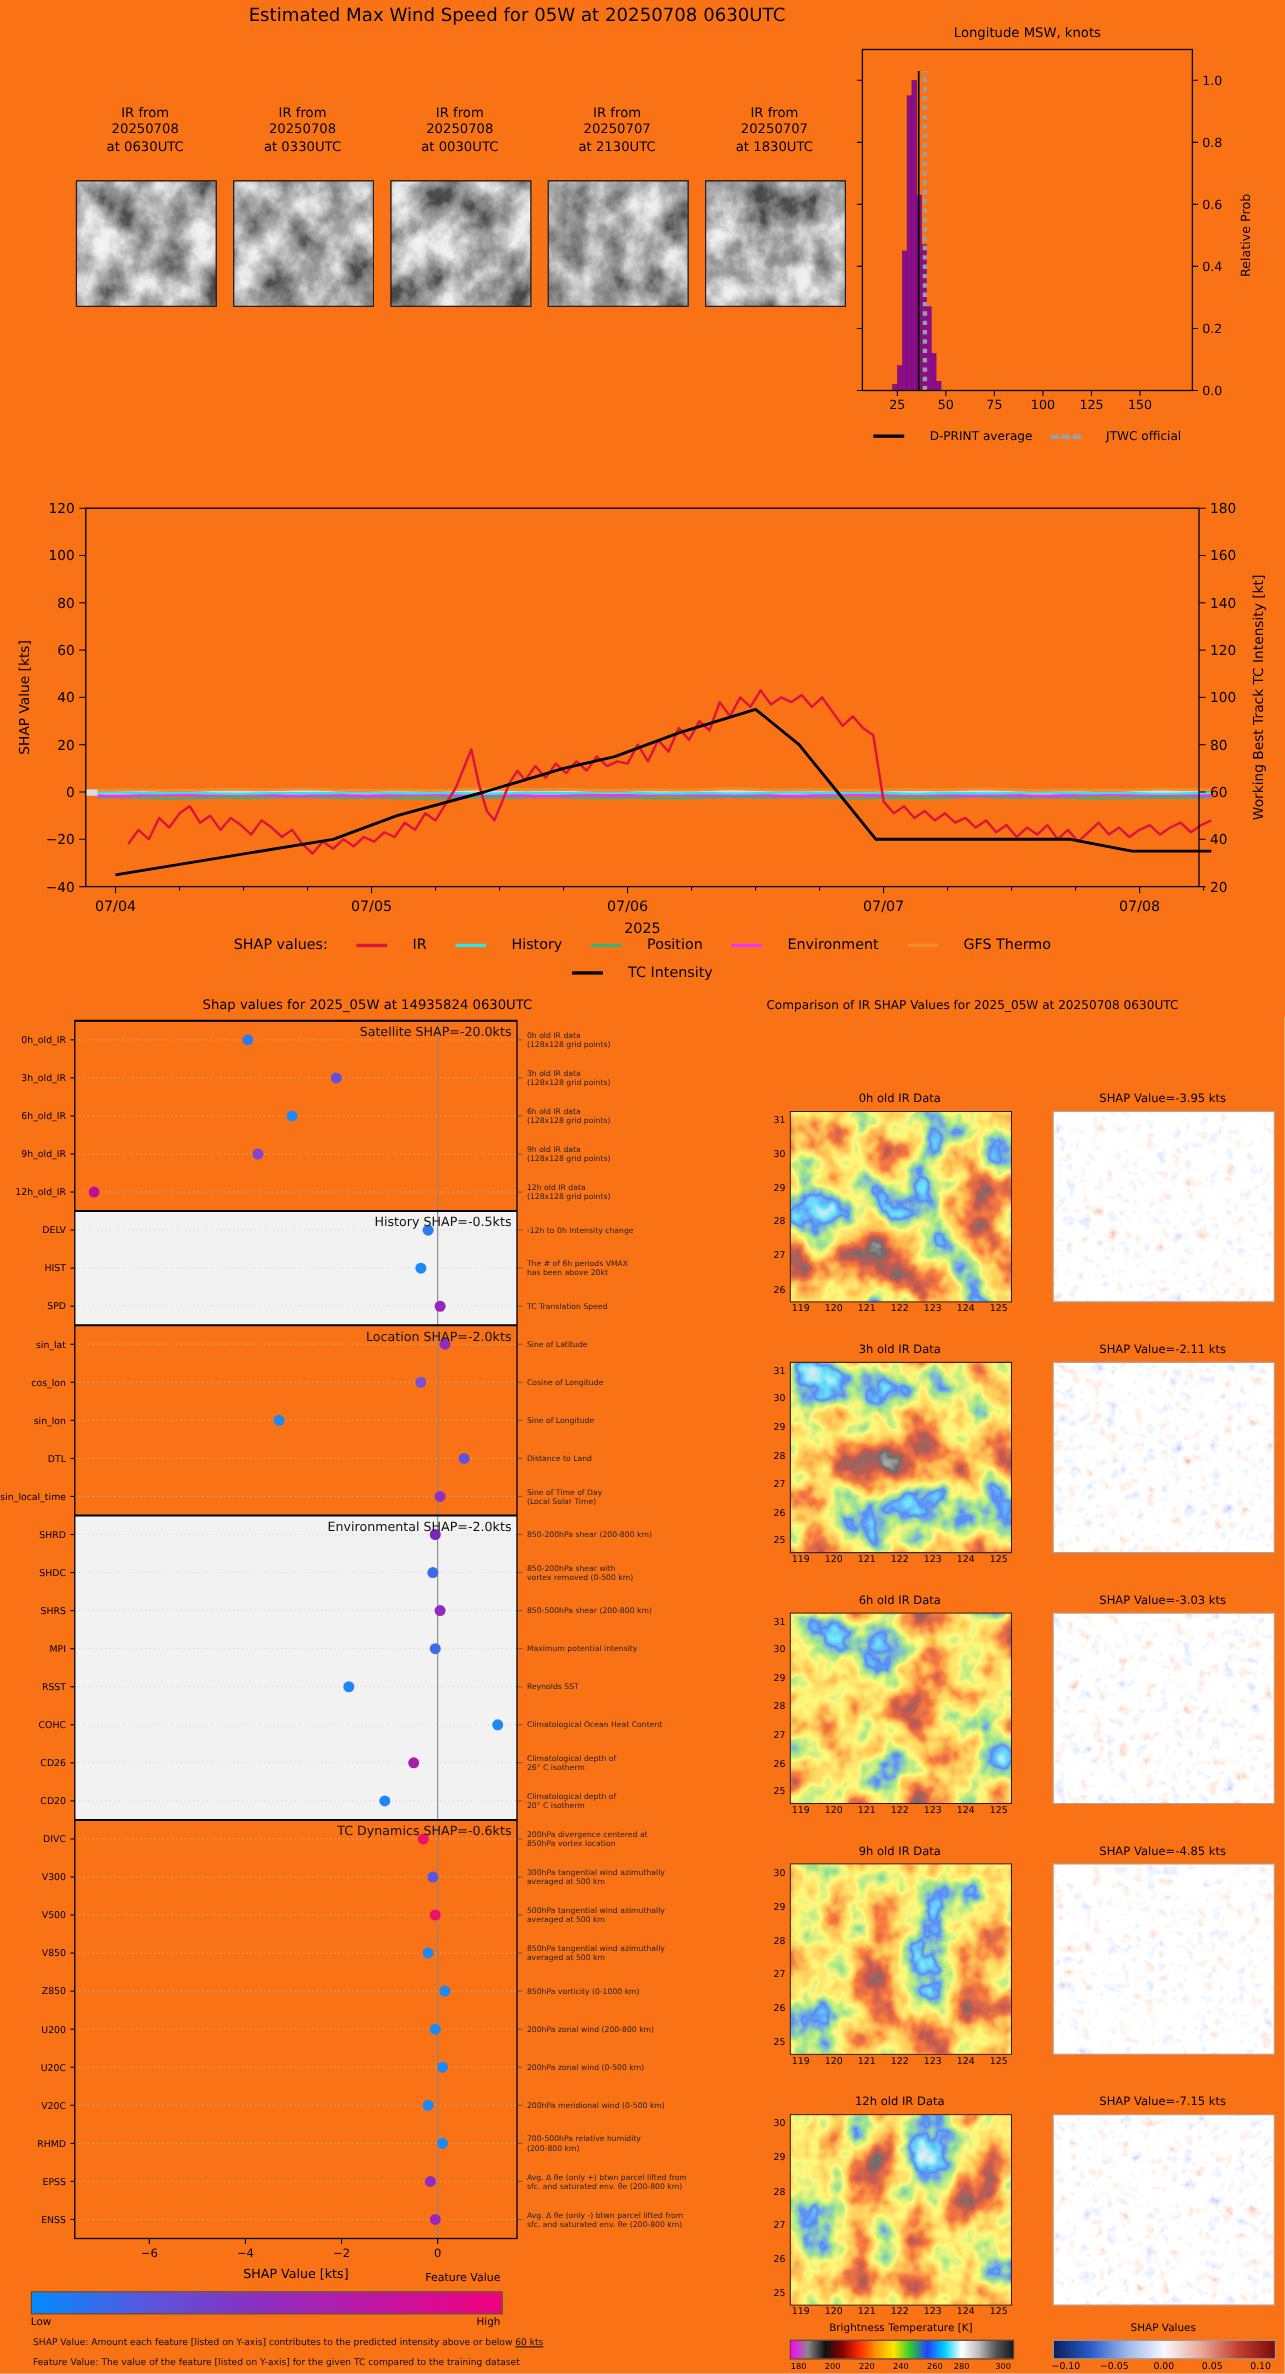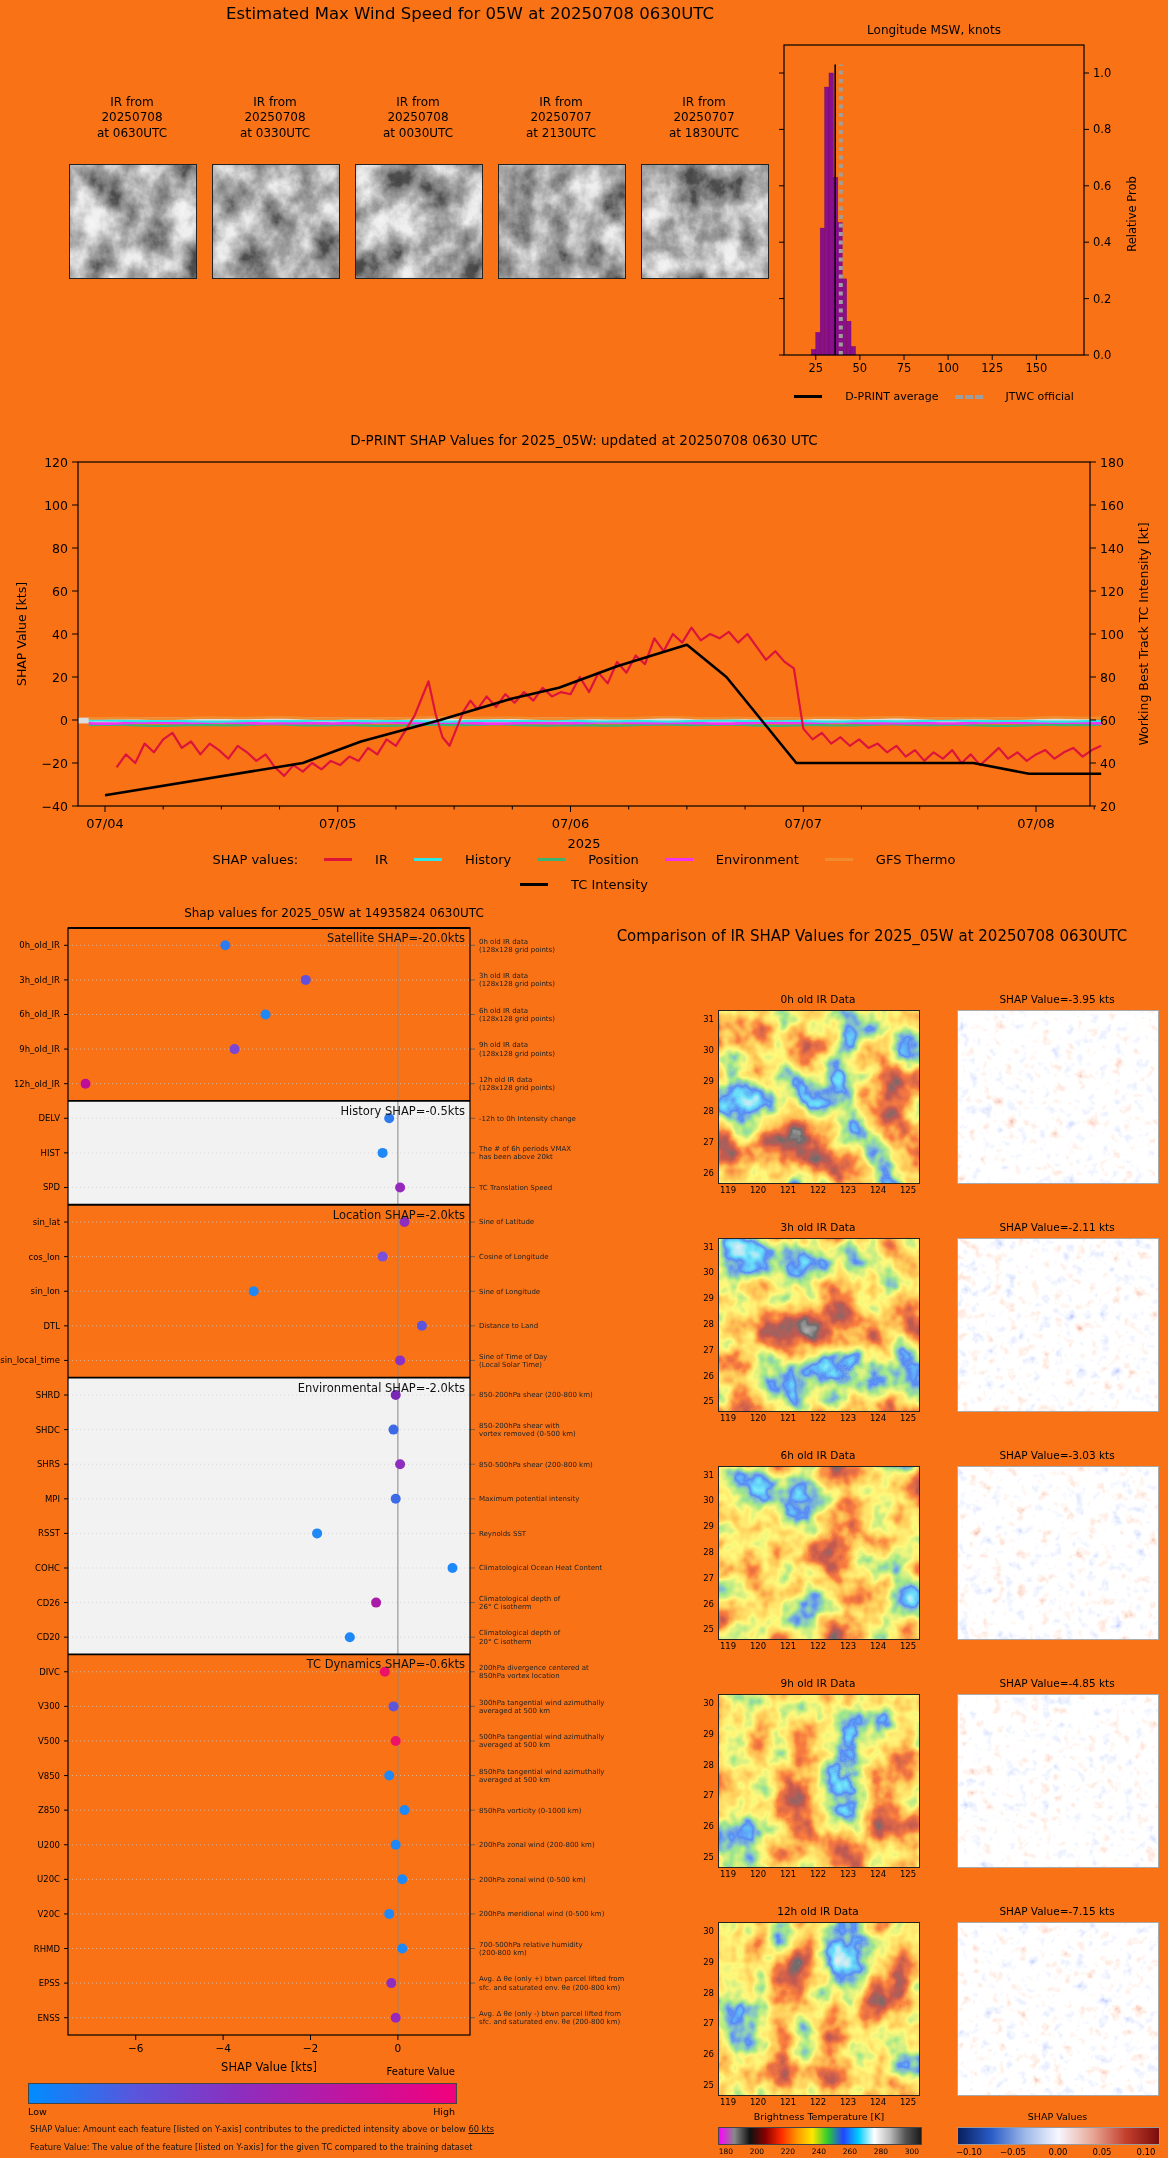--- a/index.html
+++ b/index.html
@@ -131,21 +131,20 @@
       <div class="legend-item" style="">
         <div class="swatch" style="border-top-color:#000000;"></div>
         <span>D-PRINT average</span>
       </div>
       <div class="legend-item" style="">
         <div class="swatch dash" style="border-top-color:#9e9e9e;"></div>
         <span>JTWC official</span>
       </div>
     </div>
 
-  <div class="abs ctitle" style="left:0;top:432px;width:1168px;font-size:13.5px;">D-PRINT SHAP Values for 2025_05W: updated at 20250708 0630 UTC</div>
   <svg id="tsSvg" class="abs" style="left:0;top:412px;" width="1168" height="440" viewBox="0 0 1168 440">
       <g>
         <rect x="78" y="305.635" width="1012" height="5.805000000000007" fill="#dcdcdc"></rect>
         <path d="M88.7 313.1L95.7 313.0L102.7 312.9L109.7 312.8L116.6 312.9L123.6 313.0L130.6 313.2L137.6 313.5L144.6 313.7L151.5 313.9L158.5 313.9L165.5 313.8L172.5 313.6L179.5 313.4L186.5 313.2L193.4 313.1L200.4 313.1L207.4 313.1L214.4 313.2L221.4 313.3L228.4 313.4L235.3 313.3L242.3 313.1L249.3 312.9L256.3 312.7L263.3 312.5L270.3 312.4L277.2 312.5L284.2 312.6L291.2 312.9L298.2 313.1L305.2 313.3L312.1 313.4L319.1 313.3L326.1 313.3L333.1 313.2L340.1 313.1L347.1 313.1L354.0 313.2L361.0 313.4L368.0 313.6L375.0 313.8L382.0 313.9L389.0 313.9L395.9 313.7L402.9 313.5L409.9 313.2L416.9 313.0L423.9 312.9L430.9 312.8L437.8 312.9L444.8 313.0L451.8 313.1L458.8 313.1L465.8 313.1L472.7 313.0L479.7 312.8L486.7 312.6L493.7 312.5L500.7 312.5L507.7 312.6L514.6 312.8L521.6 313.1L528.6 313.3L535.6 313.5L542.6 313.6L549.6 313.6L556.5 313.5L563.5 313.4L570.5 313.3L577.5 313.2L584.5 313.3L591.4 313.4L598.4 313.6L605.4 313.7L612.4 313.7L619.4 313.7L626.4 313.5L633.3 313.3L640.3 313.0L647.3 312.8L654.3 312.6L661.3 312.6L668.3 312.6L675.2 312.8L682.2 312.9L689.2 313.1L696.2 313.1L703.2 313.0L710.2 312.9L717.1 312.8L724.1 312.7L731.1 312.7L738.1 312.8L745.1 313.0L752.0 313.3L759.0 313.6L766.0 313.8L773.0 313.8L780.0 313.8L787.0 313.7L793.9 313.5L800.9 313.3L807.9 313.2L814.9 313.2L821.9 313.2L828.9 313.4L835.8 313.5L842.8 313.5L849.8 313.4L856.8 313.3L863.8 313.0L870.7 312.8L877.7 312.6L884.7 312.4L891.7 312.4L898.7 312.6L905.7 312.8L912.6 313.0L919.6 313.1L926.6 313.2L933.6 313.2L940.6 313.1L947.6 313.0L954.5 313.0L961.5 313.0L968.5 313.1L975.5 313.3L982.5 313.5L989.5 313.7L996.4 313.9L1003.4 313.9L1010.4 313.8L1017.4 313.6L1024.4 313.4L1031.3 313.2L1038.3 313.0L1045.3 313.0L1052.3 313.0L1059.3 313.1L1066.3 313.2L1073.2 313.2L1080.2 313.2L1087.2 313.1L1094.2 312.9L1101.2 312.7" fill="none" stroke="#3cb371" stroke-width="2.2" stroke-linejoin="round"></path>
         <path d="M88.7 311.4L95.7 311.5L102.7 311.6L109.7 311.6L116.6 311.5L123.6 311.3L130.6 311.0L137.6 310.8L144.6 310.7L151.5 310.7L158.5 310.7L165.5 310.8L172.5 310.9L179.5 311.0L186.5 311.0L193.4 310.9L200.4 310.7L207.4 310.6L214.4 310.5L221.4 310.5L228.4 310.6L235.3 310.7L242.3 311.0L249.3 311.2L256.3 311.4L263.3 311.5L270.3 311.5L277.2 311.4L284.2 311.2L291.2 311.1L298.2 311.1L305.2 311.1L312.1 311.2L319.1 311.3L326.1 311.4L333.1 311.5L340.1 311.4L347.1 311.3L354.0 311.1L361.0 310.8L368.0 310.6L375.0 310.5L382.0 310.5L389.0 310.5L395.9 310.7L402.9 310.8L409.9 310.9L416.9 311.0L423.9 310.9L430.9 310.9L437.8 310.8L444.8 310.7L451.8 310.7L458.8 310.8L465.8 311.0L472.7 311.2L479.7 311.4L486.7 311.6L493.7 311.6L500.7 311.6L507.7 311.5L514.6 311.3L521.6 311.1L528.6 311.0L535.6 311.0L542.6 311.0L549.6 311.1L556.5 311.2L563.5 311.2L570.5 311.2L577.5 311.1L584.5 310.9L591.4 310.7L598.4 310.5L605.4 310.4L612.4 310.4L619.4 310.5L626.4 310.7L633.3 310.9L640.3 311.0L647.3 311.1L654.3 311.1L661.3 311.1L668.3 311.0L675.2 310.9L682.2 310.9L689.2 311.0L696.2 311.1L703.2 311.3L710.2 311.5L717.1 311.6L724.1 311.6L731.1 311.6L738.1 311.4L745.1 311.2L752.0 311.0L759.0 310.8L766.0 310.8L773.0 310.8L780.0 310.9L787.0 311.0L793.9 311.0L800.9 311.0L807.9 310.9L814.9 310.8L821.9 310.6L828.9 310.5L835.8 310.4L842.8 310.5L849.8 310.6L856.8 310.8L863.8 311.0L870.7 311.2L877.7 311.3L884.7 311.4L891.7 311.3L898.7 311.2L905.7 311.1L912.6 311.1L919.6 311.1L926.6 311.2L933.6 311.3L940.6 311.5L947.6 311.5L954.5 311.5L961.5 311.4L968.5 311.2L975.5 311.0L982.5 310.8L989.5 310.6L996.4 310.5L1003.4 310.6L1010.4 310.7L1017.4 310.8L1024.4 310.9L1031.3 310.9L1038.3 310.9L1045.3 310.8L1052.3 310.7L1059.3 310.6L1066.3 310.6L1073.2 310.6L1080.2 310.8L1087.2 311.0L1094.2 311.3L1101.2 311.4" fill="none" stroke="#f332f3" stroke-width="2.6" stroke-linejoin="round"></path>
         <path d="M88.7 308.6L95.7 308.5L102.7 308.5L109.7 308.6L116.6 308.7L123.6 308.9L130.6 309.0L137.6 309.1L144.6 309.1L151.5 309.0L158.5 308.9L165.5 308.8L172.5 308.8L179.5 308.9L186.5 309.1L193.4 309.3L200.4 309.5L207.4 309.6L214.4 309.7L221.4 309.7L228.4 309.5L235.3 309.3L242.3 309.2L249.3 309.0L256.3 309.0L263.3 309.0L270.3 309.1L277.2 309.2L284.2 309.2L291.2 309.2L298.2 309.1L305.2 308.9L312.1 308.7L319.1 308.5L326.1 308.4L333.1 308.5L340.1 308.6L347.1 308.8L354.0 309.0L361.0 309.1L368.0 309.2L375.0 309.3L382.0 309.2L389.0 309.1L395.9 309.0L402.9 309.0L409.9 309.1L416.9 309.2L423.9 309.4L430.9 309.6L437.8 309.7L444.8 309.7L451.8 309.6L458.8 309.4L465.8 309.2L472.7 309.0L479.7 308.8L486.7 308.8L493.7 308.8L500.7 308.9L507.7 309.0L514.6 309.0L521.6 309.0L528.6 309.0L535.6 308.8L542.6 308.7L549.6 308.6L556.5 308.5L563.5 308.6L570.5 308.7L577.5 308.9L584.5 309.2L591.4 309.4L598.4 309.5L605.4 309.5L612.4 309.4L619.4 309.3L626.4 309.2L633.3 309.1L640.3 309.2L647.3 309.2L654.3 309.4L661.3 309.5L668.3 309.6L675.2 309.5L682.2 309.4L689.2 309.2L696.2 309.0L703.2 308.8L710.2 308.6L717.1 308.6L724.1 308.6L731.1 308.7L738.1 308.8L745.1 309.0L752.0 309.0L759.0 309.0L766.0 308.9L773.0 308.8L780.0 308.7L787.0 308.7L793.9 308.8L800.9 308.9L807.9 309.1L814.9 309.4L821.9 309.6L828.9 309.7L835.8 309.7L842.8 309.6L849.8 309.4L856.8 309.2L863.8 309.1L870.7 309.1L877.7 309.1L884.7 309.2L891.7 309.3L898.7 309.3L905.7 309.3L912.6 309.2L919.6 309.0L926.6 308.8L933.6 308.6L940.6 308.5L947.6 308.4L954.5 308.5L961.5 308.7L968.5 308.9L975.5 309.0L982.5 309.1L989.5 309.2L996.4 309.1L1003.4 309.0L1010.4 308.9L1017.4 308.9L1024.4 309.0L1031.3 309.1L1038.3 309.3L1045.3 309.5L1052.3 309.7L1059.3 309.7L1066.3 309.7L1073.2 309.5L1080.2 309.3L1087.2 309.1L1094.2 309.0L1101.2 308.9" fill="none" stroke="#2ee6e6" stroke-width="2.2" stroke-linejoin="round"></path>
         <path d="M88.7 306.4L95.7 306.4L102.7 306.4L109.7 306.2L116.6 306.1L123.6 306.1L130.6 306.1L137.6 306.3L144.6 306.5L151.5 306.7L158.5 306.8L165.5 306.8L172.5 306.7L179.5 306.5L186.5 306.2L193.4 305.9L200.4 305.7L207.4 305.6L214.4 305.6L221.4 305.7L228.4 305.8L235.3 306.0L242.3 306.0L249.3 305.9L256.3 305.8L263.3 305.6L270.3 305.4L277.2 305.4L284.2 305.4L291.2 305.6L298.2 305.9L305.2 306.3L312.1 306.5L319.1 306.7L326.1 306.7L333.1 306.6L340.1 306.5L347.1 306.3L354.0 306.2L361.0 306.2L368.0 306.2L375.0 306.4L382.0 306.5L389.0 306.6L395.9 306.6L402.9 306.5L409.9 306.2L416.9 305.9L423.9 305.6L430.9 305.4L437.8 305.3L444.8 305.4L451.8 305.5L458.8 305.7L465.8 305.9L472.7 306.0L479.7 306.0L486.7 305.9L493.7 305.8L500.7 305.7L507.7 305.6L514.6 305.7L521.6 305.9L528.6 306.2L535.6 306.5L542.6 306.8L549.6 306.9L556.5 306.9L563.5 306.7L570.5 306.5L577.5 306.3L584.5 306.1L591.4 306.0L598.4 306.0L605.4 306.1L612.4 306.2L619.4 306.3L626.4 306.3L633.3 306.2L640.3 305.9L647.3 305.7L654.3 305.4L661.3 305.2L668.3 305.2L675.2 305.3L682.2 305.5L689.2 305.8L696.2 306.1L703.2 306.2L710.2 306.3L717.1 306.2L724.1 306.1L731.1 306.0L738.1 305.9L745.1 306.0L752.0 306.2L759.0 306.4L766.0 306.6L773.0 306.8L780.0 306.9L787.0 306.8L793.9 306.6L800.9 306.4L807.9 306.1L814.9 305.8L821.9 305.7L828.9 305.7L835.8 305.8L842.8 305.9L849.8 306.0L856.8 306.1L863.8 306.0L870.7 305.8L877.7 305.6L884.7 305.4L891.7 305.3L898.7 305.3L905.7 305.5L912.6 305.7L919.6 306.0L926.6 306.3L933.6 306.5L940.6 306.6L947.6 306.5L954.5 306.4L961.5 306.2L968.5 306.2L975.5 306.1L982.5 306.2L989.5 306.4L996.4 306.6L1003.4 306.7L1010.4 306.8L1017.4 306.6L1024.4 306.4L1031.3 306.1L1038.3 305.8L1045.3 305.6L1052.3 305.4L1059.3 305.4L1066.3 305.6L1073.2 305.7L1080.2 305.9L1087.2 306.0L1094.2 306.0L1101.2 305.9" fill="none" stroke="#f08c2e" stroke-width="2.6" stroke-linejoin="round"></path>
         <path d="M116.6 355.3L125.9 342.4L135.3 351.0L144.6 331.6L153.9 340.3L163.2 327.4L172.5 320.9L181.8 335.9L191.1 329.5L200.4 342.4L209.7 331.6L219.0 338.1L228.4 346.7L237.7 333.8L247.0 340.3L256.3 348.9L265.6 342.4L274.9 355.3L284.2 363.9L293.5 353.1L302.8 359.6L312.1 351.0L321.5 357.4L330.8 348.9L340.1 353.1L349.4 344.6L358.7 348.9L368.0 335.9L377.3 342.4L386.6 327.4L395.9 333.8L405.2 318.8L414.6 303.7L421.5 286.5L428.5 269.3L435.5 301.6L442.5 325.2L449.5 333.8L456.5 316.6L463.4 299.4L470.4 288.6L477.4 297.3L486.7 284.4L496.0 295.1L505.3 282.2L514.6 290.8L524.0 280.1L533.3 288.6L542.6 275.8L551.9 284.4L561.2 280.1L570.5 282.2L579.8 265.0L589.1 280.1L598.4 260.7L607.7 271.4L617.1 249.9L626.4 260.7L635.7 243.5L645.0 252.1L654.3 226.3L663.6 239.2L672.9 222.0L682.2 230.6L691.5 215.6L700.8 228.4L710.2 222.0L719.5 226.3L728.8 219.8L738.1 230.6L747.4 222.0L756.7 234.9L766.0 247.8L775.3 239.2L784.6 249.9L793.9 256.4L803.3 316.6L812.6 327.4L821.9 320.9L831.2 331.6L840.5 325.2L849.8 333.8L859.1 327.4L868.4 335.9L877.7 331.6L887.0 340.3L896.4 333.8L905.7 344.6L915.0 338.1L924.3 348.9L933.6 340.3L942.9 346.7L952.2 338.1L961.5 351.0L970.8 342.4L980.1 353.1L989.5 344.6L998.8 335.9L1008.1 346.7L1017.4 340.3L1026.7 348.9L1036.0 342.4L1045.3 338.1L1054.6 346.7L1063.9 340.3L1073.2 335.9L1082.6 344.6L1091.9 338.1L1101.2 333.8" fill="none" stroke="#dc143c" stroke-width="2.2" stroke-linejoin="round"></path>
         <path d="M105.0 383.3L302.8 351.0L361.0 329.5L440.2 308.0L512.3 286.5L558.9 275.8L617.1 254.3L686.9 232.8L726.4 265.0L761.4 308.0L796.3 351.0L973.2 351.0L1029.0 361.8L1101.2 361.8" fill="none" stroke="#000000" stroke-width="2.6" stroke-linejoin="round"></path>
         <rect x="78" y="50" width="1012" height="344" fill="none" stroke="#000" stroke-width="1.2"></rect>
@@ -481,21 +480,21 @@
       </g>
     </svg>
 
   <div id="fvBar" class="abs cbar" style="left: 28px; top: 2083px; width: 427px; height: 19px; background: linear-gradient(to right, rgb(0, 140, 255) 0%, rgb(90, 85, 220) 25%, rgb(142, 45, 190) 50%, rgb(194, 20, 160) 75%, rgb(242, 0, 124) 100%);"></div>
   <div class="abs" style="left:255px;top:2066px;width:200px;font-size:10px;text-align:right;">Feature Value</div>
   <div class="abs" style="left:28px;top:2106px;font-size:9.5px;">Low</div>
   <div class="abs" style="left:355px;top:2106px;width:100px;font-size:9.5px;text-align:right;">High</div>
   <div id="fn1" class="abs footnote" style="left:30px;top:2124px;"><span>SHAP Value: Amount each feature [listed on Y-axis] contributes to the predicted intensity above or below </span><span style="text-decoration: underline;">60 kts</span></div>
   <div id="fn2" class="abs footnote" style="left:30px;top:2142px;">Feature Value: The value of the feature [listed on Y-axis] for the given TC compared to the training dataset</div>
 
-  <div class="abs ctitle" style="left:588px;top:907px;width:568px;font-size:15px;margin-top:20px;">Comparison of IR SHAP Values for 2025_05W at 20250708 0630UTC</div>
+  <div class="abs ctitle" style="left:600px;top:907px;width:568px;font-size:11px;">Comparison of IR SHAP Values for 2025_05W at 20250708 0630UTC</div>
   <div id="cmpRows" class="abs" style="left:600px;top:905px;width:568px;height:1253px;">
       <div class="abs ctitle" style="left:118px;top:88px;width:200px;font-size:10.5px;">0h old IR Data</div>
       <div class="abs ctitle" style="left:357px;top:88px;width:200px;font-size:10.5px;">SHAP Value=-3.95 kts</div>
       <div class="abs" style="left:118px;top:105px;width:200px;height:172px;border:1px solid #222;">
         <svg width="200" height="172">
           <rect x="0" y="0" width="200" height="172" filter="url(#irf0)"></rect>
         </svg>
       </div>
       <div class="abs" style="left:357px;top:105px;width:200px;height:172px;border:1px solid #aaa;">
         <svg width="200" height="172">
@@ -617,21 +616,21 @@
       <div class="abs maplabel" style="left:235px;top:1193px;width:26px;text-align:center;">123</div>
       <div class="abs maplabel" style="left:265px;top:1193px;width:26px;text-align:center;">124</div>
       <div class="abs maplabel" style="left:295px;top:1193px;width:26px;text-align:center;">125</div>
       <div class="abs ctitle" style="left:118px;top:1206px;width:202px;font-size:9.5px;">Brightness Temperature [K]</div>
       <div class="abs cbar" style="left:118px;top:1222px;width:202px;height:16px;background:linear-gradient(to right,#ff00ff 0.0%,#888888 7.7%,#111111 15.4%,#8b0000 23.1%,#ff2a00 30.8%,#ff9500 38.5%,#ffe600 46.2%,#2ecc2e 53.8%,#2244ff 61.5%,#00cfff 69.2%,#ffffff 76.9%,#bbbbbb 84.6%,#555555 92.3%,#1a1a1a 100.0%);"></div>
       <div class="abs" style="left:112px;top:1242px;width:28px;font-size:7.5px;text-align:center;">180</div>
       <div class="abs" style="left:143px;top:1242px;width:28px;font-size:7.5px;text-align:center;">200</div>
       <div class="abs" style="left:174px;top:1242px;width:28px;font-size:7.5px;text-align:center;">220</div>
       <div class="abs" style="left:205px;top:1242px;width:28px;font-size:7.5px;text-align:center;">240</div>
       <div class="abs" style="left:236px;top:1242px;width:28px;font-size:7.5px;text-align:center;">260</div>
-      <div class="abs" style="left:267px;top:1242px;width:28px;font-size:7.5px;text-align:center;">280</div>
+      <div class="abs" style="left:267px;top:1242px;width:28px;font-size:7.5px;text-align:left;">280</div>
       <div class="abs" style="left:298px;top:1242px;width:28px;font-size:7.5px;text-align:center;">300</div>
       <div class="abs ctitle" style="left:357px;top:1206px;width:201px;font-size:9.5px;">SHAP Values</div>
       <div class="abs cbar" style="left:357px;top:1222px;width:201px;height:16px;background:linear-gradient(to right,#08205e 0.0%,#2a5cc8 16.7%,#9db8e8 33.3%,#f7f7ff 50.0%,#e8a898 66.7%,#c4402e 83.3%,#7a0c0c 100.0%);border-color:#999;"></div>
       <div class="abs" style="left:351px;top:1242px;width:36px;font-size:8.5px;text-align:center;">−0.10</div>
       <div class="abs" style="left:395px;top:1242px;width:36px;font-size:8.5px;text-align:center;">−0.05</div>
       <div class="abs" style="left:440px;top:1242px;width:36px;font-size:8.5px;text-align:center;">0.00</div>
       <div class="abs" style="left:484px;top:1242px;width:36px;font-size:8.5px;text-align:center;">0.05</div>
       <div class="abs" style="left:528px;top:1242px;width:36px;font-size:8.5px;text-align:center;">0.10</div>
     </div>
 

